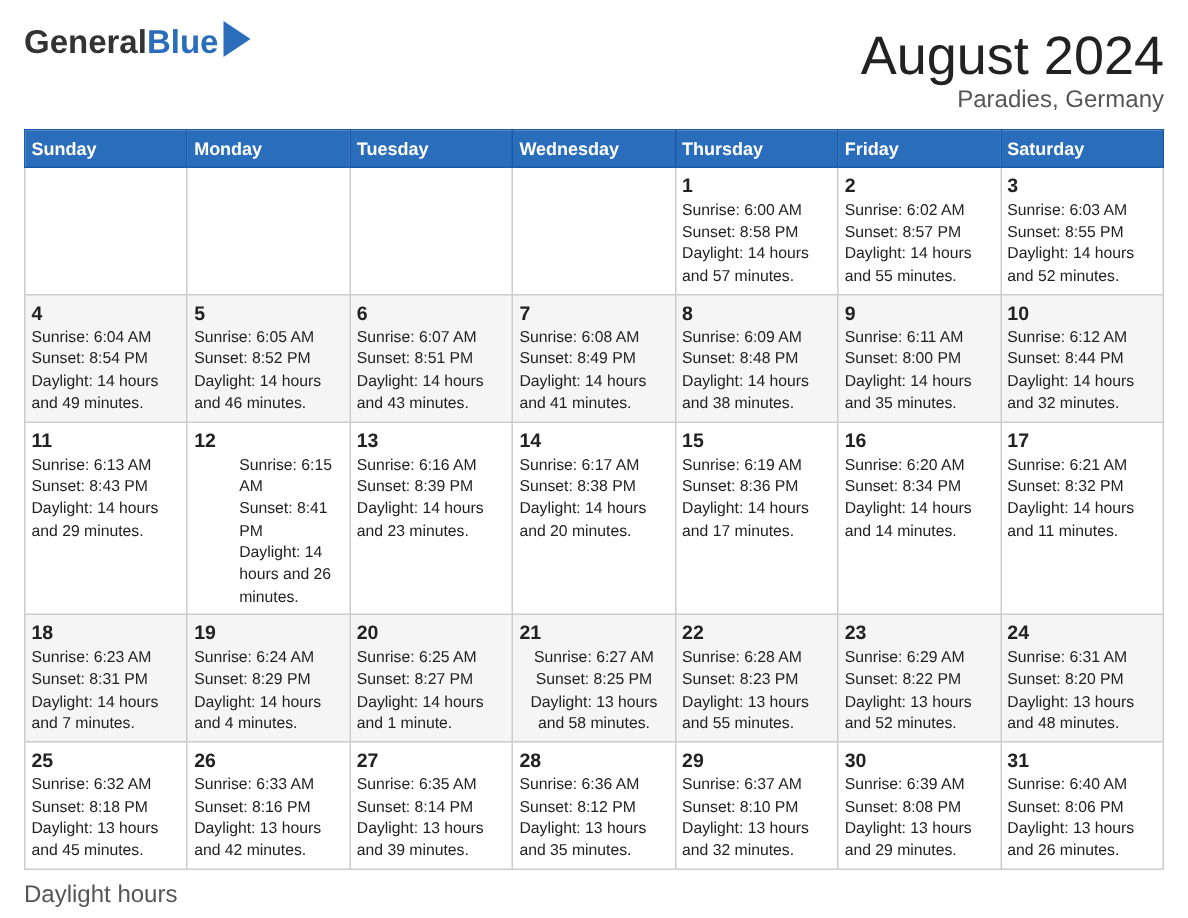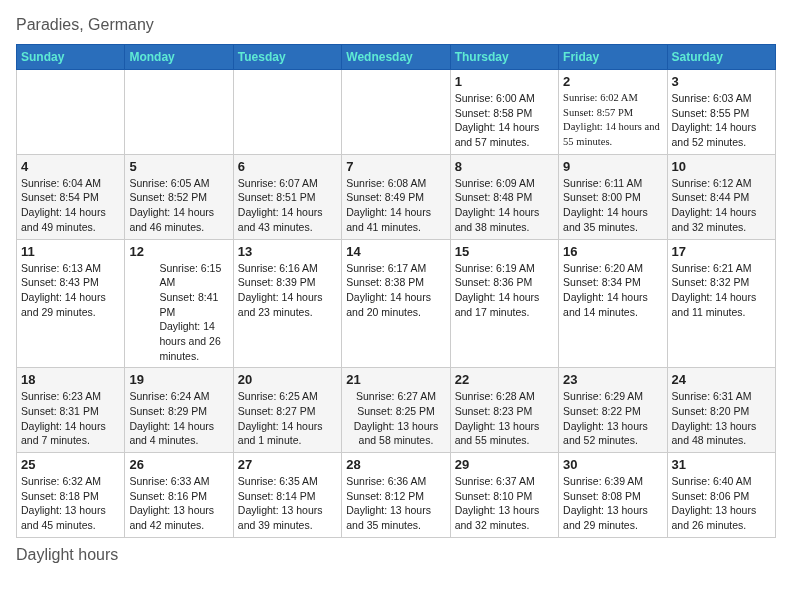--- a/index.html
+++ b/index.html
@@ -45,21 +45,21 @@
       font-size: 16px;
       color: #555;
     }
     table {
       width: 100%;
       border-collapse: collapse;
       font-size: 11px;
     }
     thead tr th {
       background: #2a6ebb;
-      color: #5eead4;
+      color: #ffffff;
       padding: 5px 4px;
       text-align: left;
       font-weight: bold;
       font-size: 12px;
       border: 1px solid #1a5aaa;
     }
     tbody tr td {
       border: 1px solid #ccc;
       vertical-align: top;
       padding: 4px 4px;
@@ -85,21 +85,28 @@
     .legend {
       margin-top: 8px;
       font-size: 16px;
       color: #555;
     }
   </style>
 </head>
 <body>
 
 <div class="header">
+  <div class="logo">
+    <div>
+      <span class="logo-text logo-general">General</span><span class="logo-text logo-blue">Blue</span>
+    </div>
+    <div class="logo-arrow"></div>
+  </div>
   <div class="title-block">
+    <div class="month-title">August 2024</div>
     <div class="location-title">Paradies, Germany</div>
   </div>
 </div>
 
 <table>
   <thead>
     <tr id="header-row">
     <th>Sunday</th>
         <th>Monday</th>
         <th>Tuesday</th>
@@ -116,21 +123,21 @@
         <td class="empty-cell"></td>
         <td class="empty-cell"></td>
         <td>
           <div class="day-num">1</div>
           <div class="day-info" style="white-space: pre-line;">Sunrise: 6:00 AM
 Sunset: 8:58 PM
 Daylight: 14 hours and 57 minutes.</div>
         </td>
         <td>
           <div class="day-num">2</div>
-          <div class="day-info" style="white-space: pre-line; font-family: Liberation Serif, serif;">Sunrise: 6:02 AM
+          <div class="day-info" style="white-space: pre-line;">Sunrise: 6:02 AM
 Sunset: 8:57 PM
 Daylight: 14 hours and 55 minutes.</div>
         </td>
         <td>
           <div class="day-num">3</div>
           <div class="day-info" style="white-space: pre-line;">Sunrise: 6:03 AM
 Sunset: 8:55 PM
 Daylight: 14 hours and 52 minutes.</div>
         </td>
       </tr>

